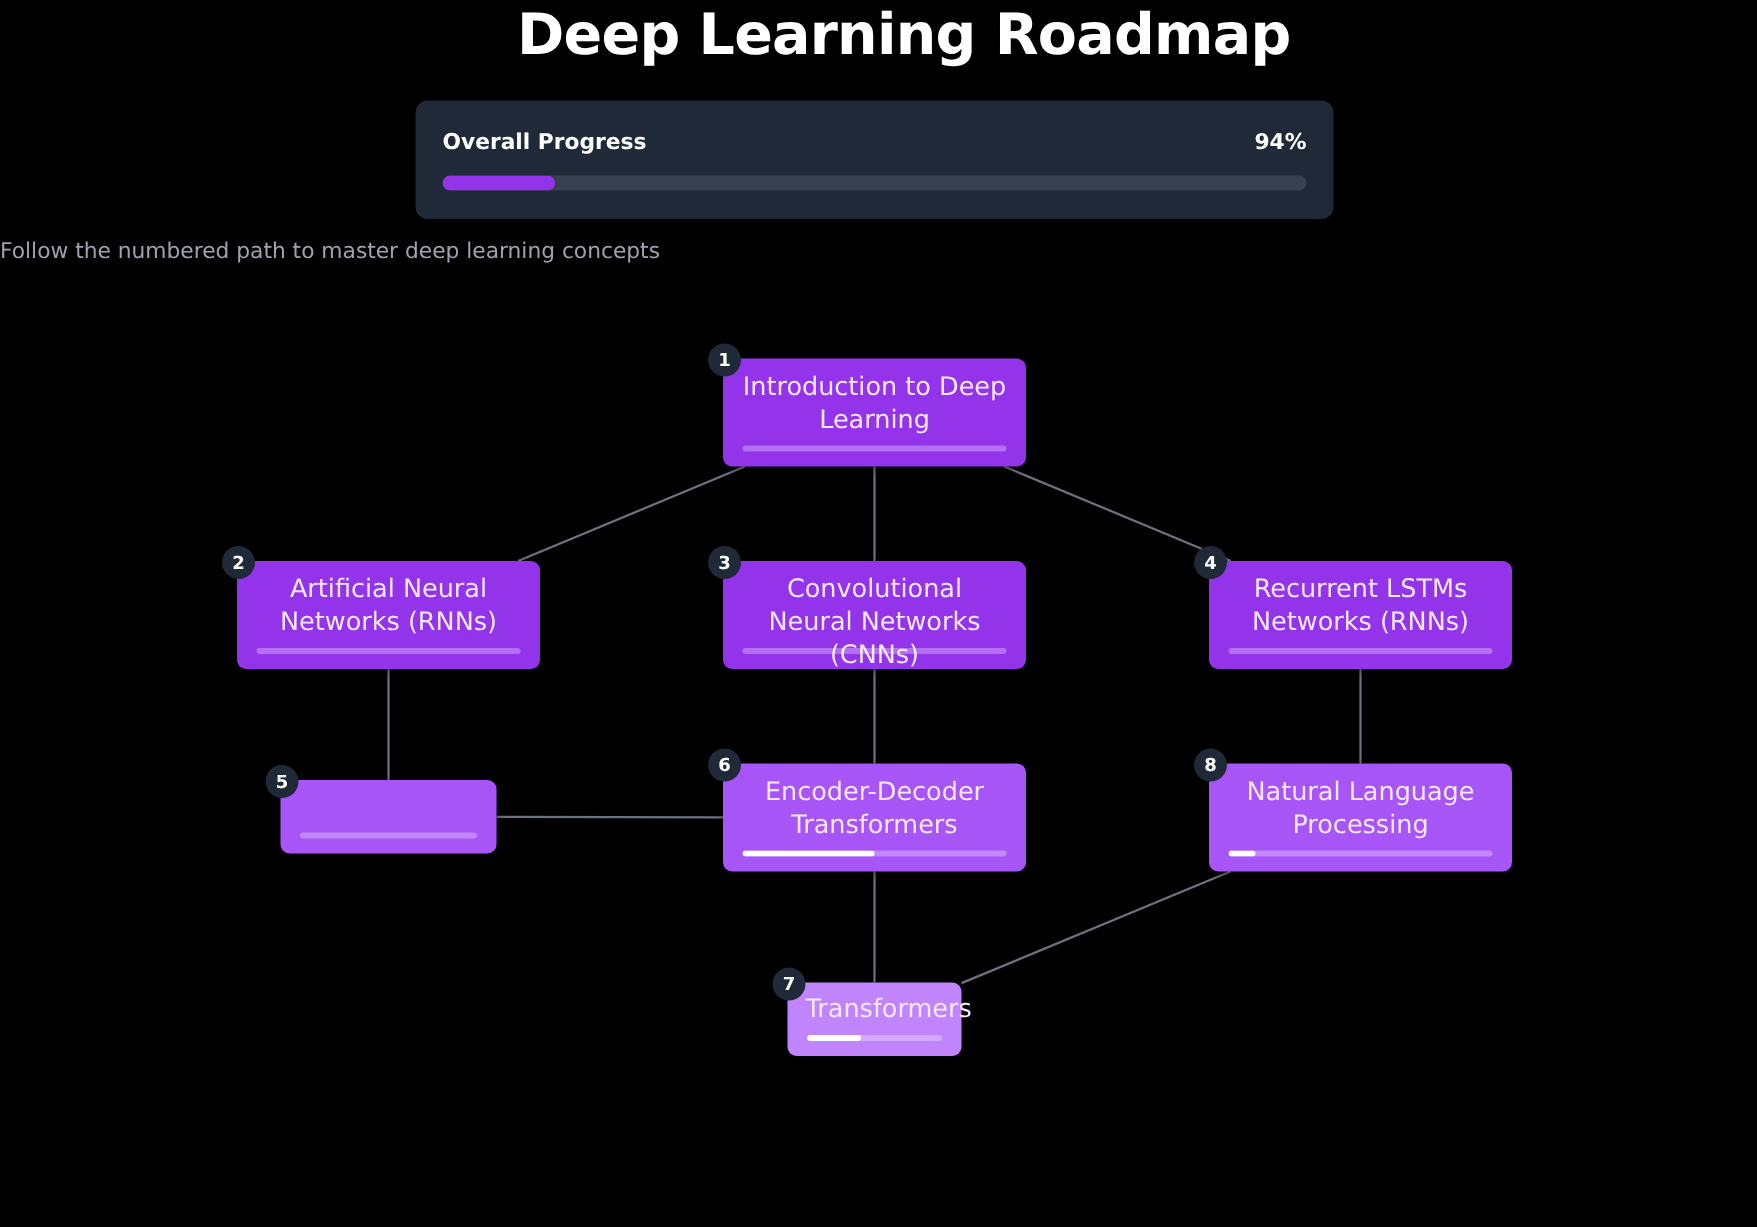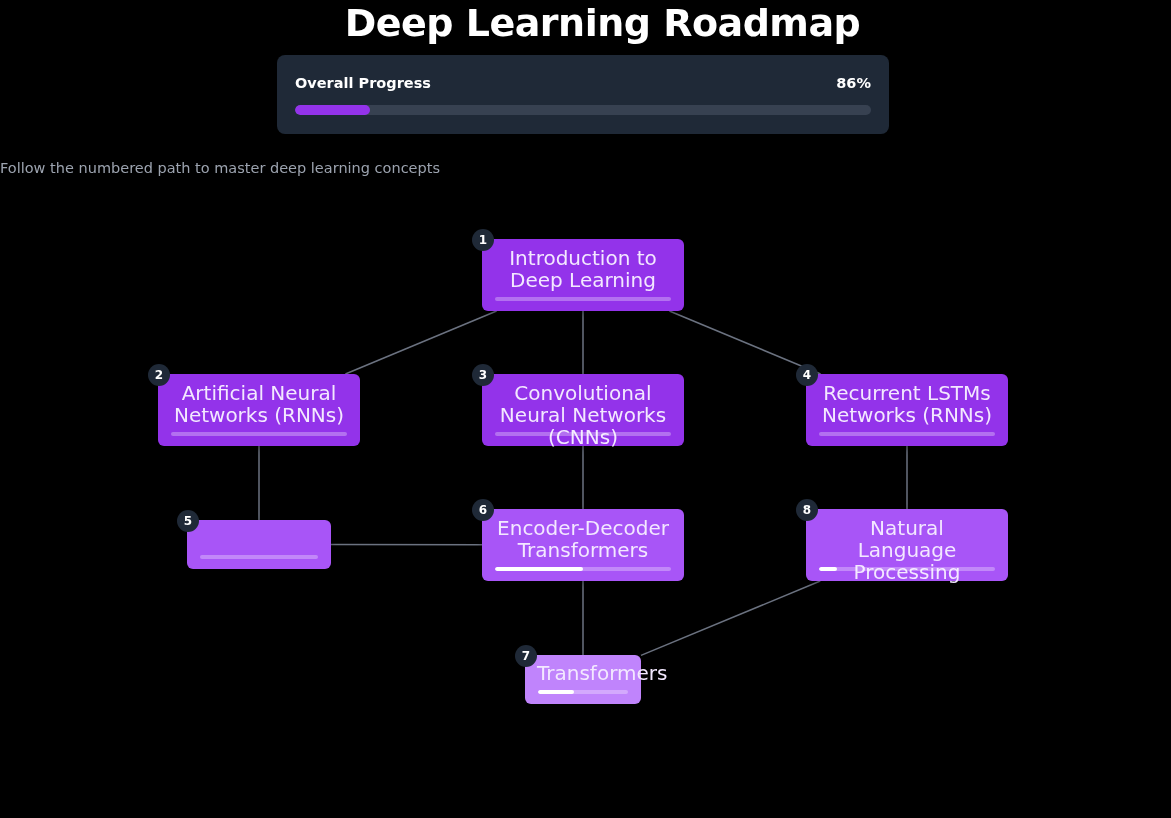--- a/index.html
+++ b/index.html
@@ -12,21 +12,21 @@
     font-family: "DejaVu Sans", "Liberation Sans", sans-serif;
     color: #ffffff;
   }
   .page { position: relative; width: 1171px; height: 818px; }
   .title {
     position: absolute; left: 0; top: 0; width: 1171px;
     text-align: center; font-weight: bold; font-size: 38px;
     line-height: 46px; letter-spacing: -0.5px; color: #ffffff; margin-left: 17px;
   }
   .progress-card {
-    position: absolute; left: 277px; top: 55px; width: 612px; height: 79px;
+    position: absolute; left: 277px; top: 67px; width: 612px; height: 79px;
     background: #1f2937; border-radius: 8px; box-sizing: border-box;
   }
   .progress-label {
     position: absolute; left: 18px; top: 20px; font-size: 14.5px; font-weight: bold; color: #ffffff;
   }
   .progress-value {
     position: absolute; right: 18px; top: 20px; font-size: 14.5px; font-weight: bold; color: #ffffff;
   }
   .progress-track {
     position: absolute; left: 18px; right: 18px; top: 50px; height: 10px;
@@ -40,21 +40,21 @@
     font-size: 14.5px; color: #9ca3af;
   }
   svg.edges { position: absolute; left: 0; top: 0; width: 1171px; height: 818px; }
   svg.edges line { stroke: #6b7280; stroke-width: 1.5; }
   .node {
     position: absolute; box-sizing: border-box; border-radius: 6px;
     padding: 8px 12px 0 12px; text-align: center; cursor: pointer;
     box-shadow: 0 2px 6px rgba(0,0,0,0.4);
   }
   .node-title {
-    font-size: 20px; line-height: 22px; color: #f3e8ff;
+    font-size: 17px; line-height: 22px; color: #f3e8ff;
   }
   .node-track {
     position: absolute; left: 13px; right: 13px; bottom: 10px; height: 4px;
     background: rgba(255,255,255,0.3); border-radius: 2px; overflow: hidden;
   }
   .node-fill {
     position: absolute; left: 0; top: 0; bottom: 0; background: #ffffff; border-radius: 2px;
   }
   .badge {
     position: absolute; left: -10px; top: -10px; width: 22px; height: 22px; border-radius: 50%;
@@ -63,21 +63,21 @@
   }
 </style>
 </head>
 <body>
 
 <div class="page">
   <div class="title">Deep Learning Roadmap</div>
 
   <div class="progress-card">
     <span class="progress-label">Overall Progress</span>
-    <span class="progress-value">86%</span>
+    <span class="progress-value">94%</span>
     <div class="progress-track">
       <div class="progress-fill" id="overall-fill" style="width: 13%; background: rgb(147, 51, 234);"></div>
     </div>
   </div>
 
   <div class="subtitle">Follow the numbered path to master deep learning concepts</div>
 
   <svg class="edges" id="edges">
       <line x1="496.6" y1="311" x2="345.4" y2="374"></line>
       <line x1="583" y1="311" x2="583" y2="374"></line>

